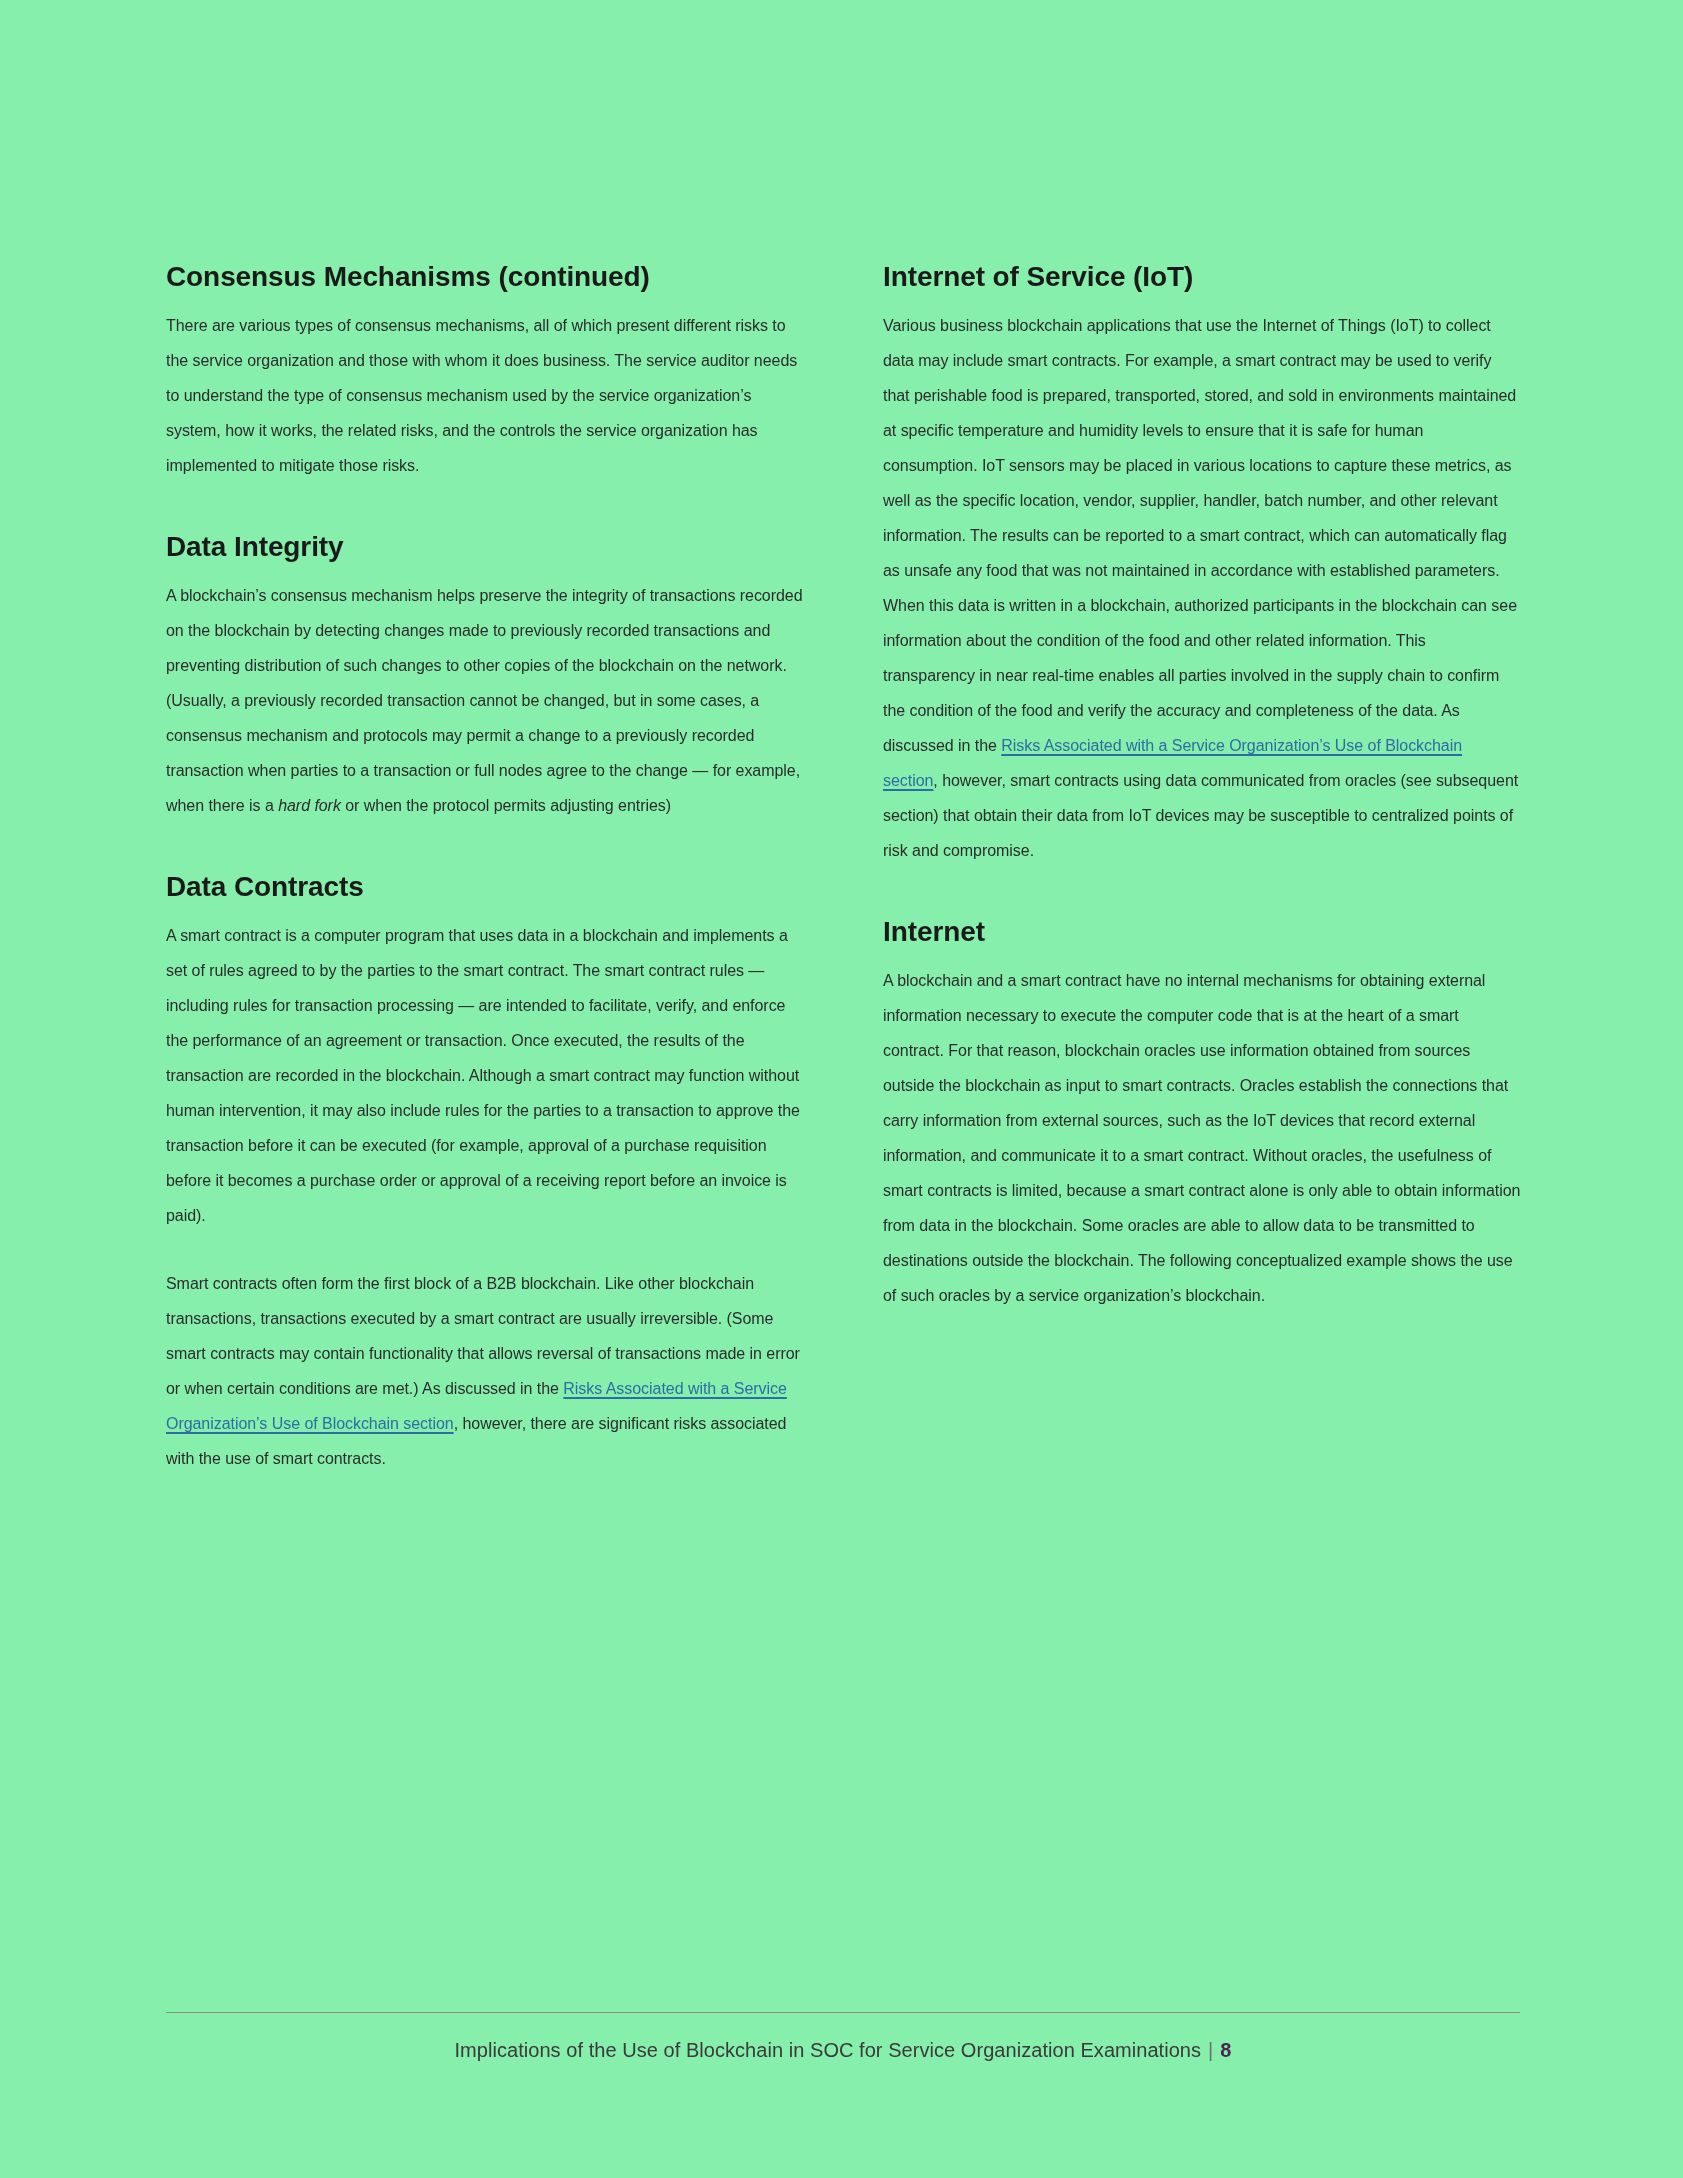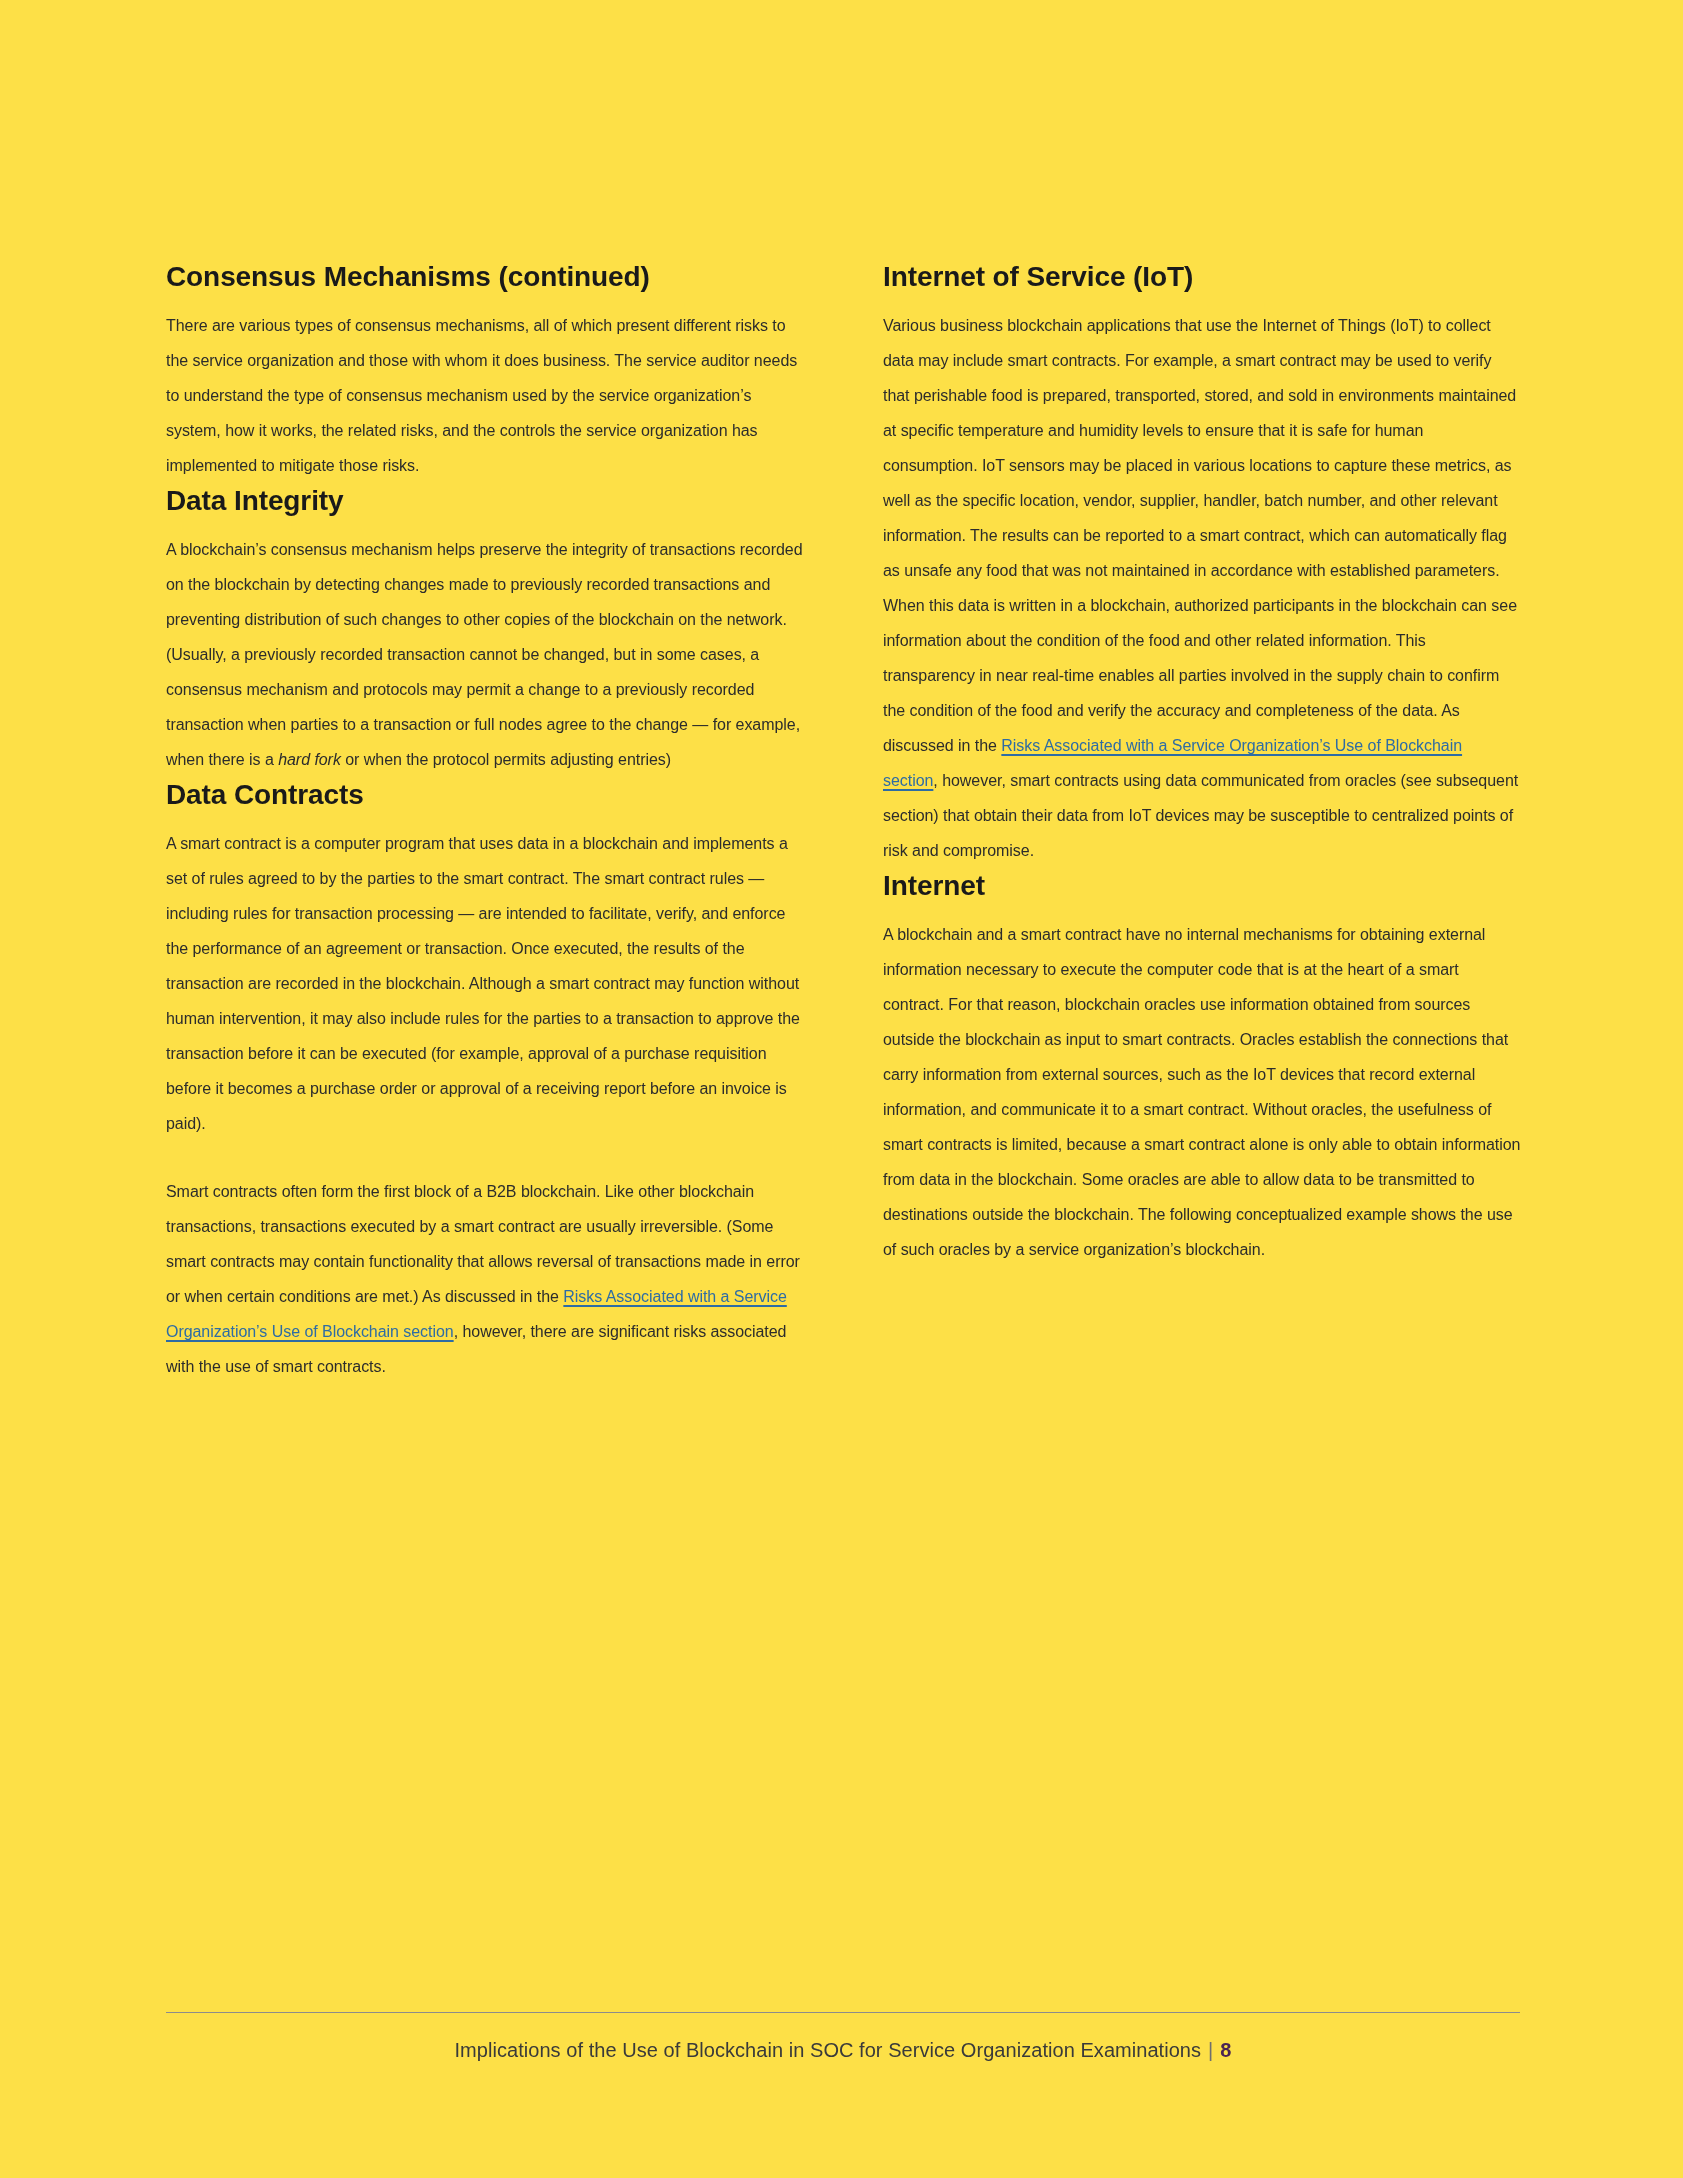--- a/index.html
+++ b/index.html
@@ -11,21 +11,21 @@
     width: 1683px;
     height: 2178px;
     font-family: "Liberation Sans", sans-serif;
     color: #231f20;
     -webkit-font-smoothing: antialiased;
   }
   .page {
     position: relative;
     width: 1683px;
     height: 2178px;
-    background: #fde047;
+    background: #86efac;
     box-sizing: border-box;
   }
   .content {
     position: absolute;
     left: 166px;
     top: 259px;
     width: 1354px;
     display: flex;
     gap: 79px;
     align-items: flex-start;
@@ -36,20 +36,21 @@
   }
   h2.section-heading {
     font-size: 28px;
     line-height: 1.25;
     font-weight: bold;
     letter-spacing: -0.1px;
     margin: 0 0 14px 0;
     color: #1a1a1a;
   }
   h2.section-heading.spaced {
+    margin-top: 46px;
   }
   p.body-text {
     font-size: 16px;
     line-height: 35px;
     margin: 0 0 0 0;
     color: #2c2c2c;
     font-weight: 400;
     letter-spacing: -0.05px;
   }
   p.body-text + p.body-text {

